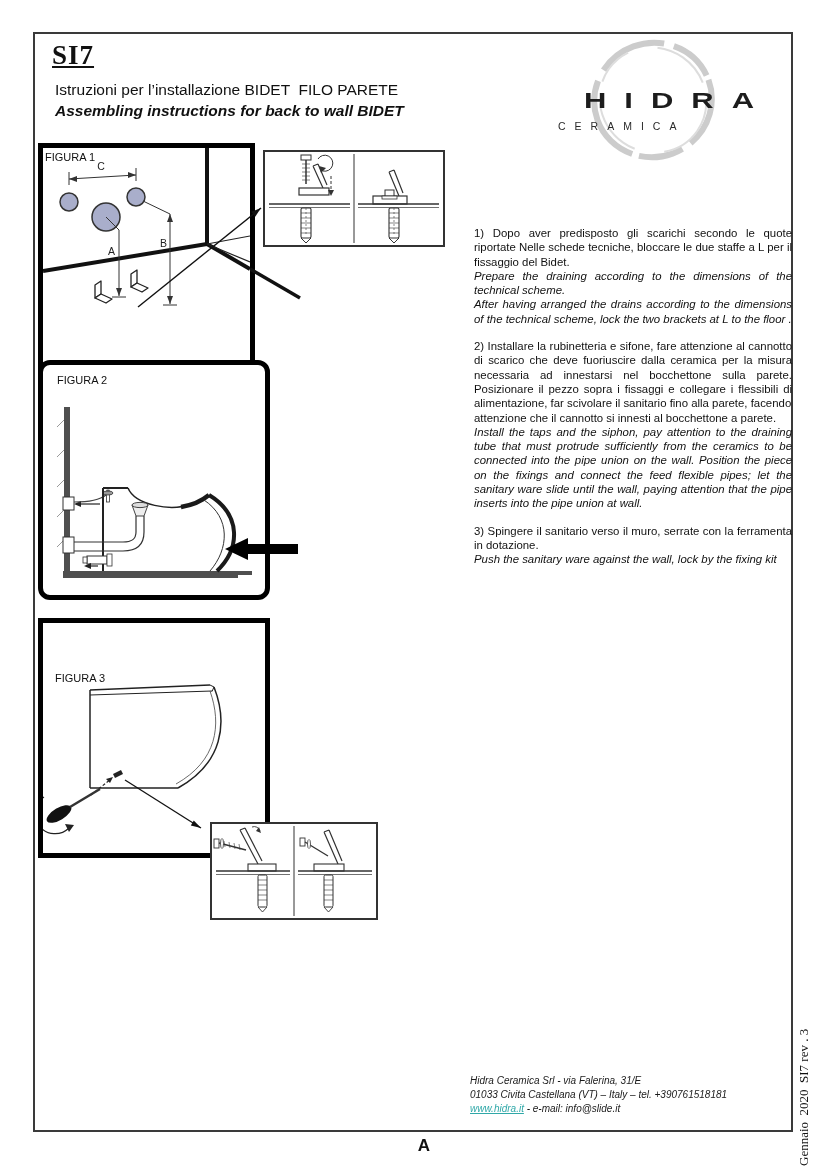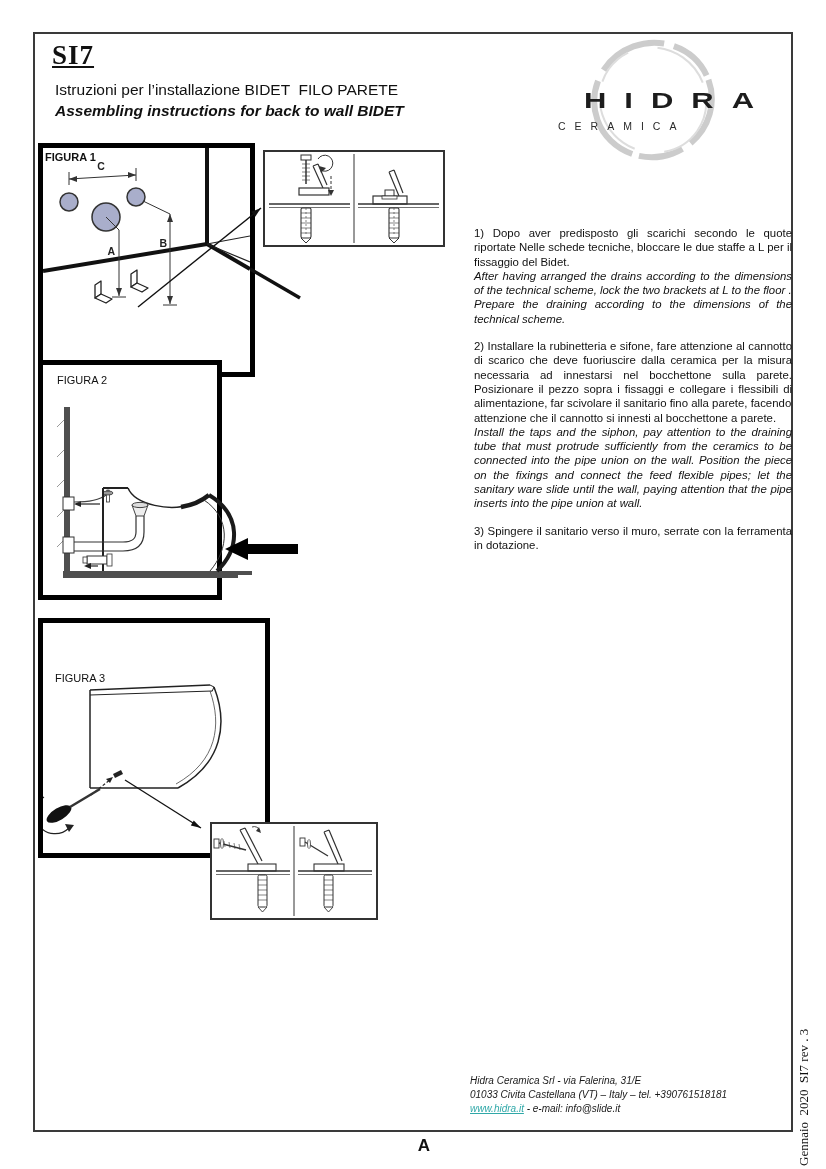--- a/index.html
+++ b/index.html
@@ -5,22 +5,22 @@
   html,body{margin:0;padding:0;width:826px;height:1169px;background:#fff;overflow:hidden;
     font-family:"Liberation Sans",sans-serif;color:#111;}
   .abs{position:absolute;}
   .page-frame{left:33px;top:32px;width:760px;height:1100px;border:2px solid #3a3a3a;box-sizing:border-box;background:#fff;}
   .doc-code{left:52px;top:40px;font-family:"Liberation Serif",serif;font-size:27px;font-weight:bold;text-decoration:underline;letter-spacing:1px;}
   .title-it{left:55px;top:81px;font-size:15.5px;font-weight:normal;white-space:pre;}
   .title-en{left:55px;top:102px;font-size:15.5px;font-weight:bold;font-style:italic;}
   .logo-brand{left:558px;top:88px;width:240px;text-align:center;font-size:31px;font-weight:bold;letter-spacing:18px;transform:scaleY(0.72);transform-origin:top center;color:#1c1c1c;}
   .logo-sub{left:558px;top:120px;width:240px;text-align:left;font-size:10.5px;letter-spacing:9px;color:#2a2a2a;}
   .figbox{border:5px solid #000;box-sizing:border-box;background:#fff;z-index:1;}
-  .fig1{left:38px;top:143px;width:217px;height:234px;font-weight:bold;}
-  .fig2{left:38px;top:360px;width:184px;height:240px;}
+  .fig1{left:38px;top:143px;width:217px;height:234px;}
+  .fig2{left:38px;top:360px;width:232px;height:240px;border-radius:12px;}
   .fig3{left:38px;top:618px;width:232px;height:240px;}
   .figlabel{position:absolute;font-size:11px;color:#111;z-index:2;background:transparent;}
   .inset{border:2px solid #333;box-sizing:border-box;background:#fff;z-index:4;}
   .inset1{left:263px;top:150px;width:182px;height:97px;}
   .inset3{left:210px;top:822px;width:168px;height:98px;}
   .overlay{z-index:5;pointer-events:none;}
   svg{display:block;}
   svg text{font-family:"Liberation Sans",sans-serif;font-size:10.5px;fill:#222;}
   .col{left:474px;top:226px;width:318px;font-size:11.4px;line-height:14.3px;}
   .col p{margin:0;text-align:justify;}
@@ -240,30 +240,31 @@
       <rect x="88" y="14" width="5" height="8" fill="#fff" stroke="#333" stroke-width="0.9"></rect>
       <path d="M93,18 L116,32" stroke="#333" stroke-width="1.3" fill="none"></path>
       <ellipse cx="97" cy="20" rx="1.5" ry="4.5" fill="#fff" stroke="#333" stroke-width="0.8"></ellipse>
     </g>
   </svg>
 </div>
 
 <div class="abs col">
   <div>
     <p class="it">1) Dopo aver predisposto gli scarichi secondo le quote riportate Nelle schede tecniche, bloccare le due staffe a L per il fissaggio del Bidet.</p>
+    <p class="en">Prepare the draining according to the dimensions of the technical scheme.</p>
     <p class="en">After having arranged the drains according to the dimensions of the technical scheme, lock the two brackets at L to the floor .</p>
-    <p class="en">Prepare the draining according to the dimensions of the technical scheme.</p>
   </div>
   <div class="step">
     <p class="it">2) Installare la rubinetteria e sifone, fare attenzione al cannotto di scarico che deve fuoriuscire dalla ceramica per la misura necessaria ad innestarsi nel bocchettone sulla parete. Posizionare il pezzo sopra i fissaggi e collegare i flessibili di alimentazione, far scivolare il sanitario fino alla parete, facendo</p>
     <p class="it">attenzione che il cannotto si innesti al bocchettone a parete.</p>
     <p class="en">Install the taps and the siphon, pay attention to the draining tube that must protrude sufficiently from the ceramics to be connected into the pipe union on the wall. Position the piece on the fixings and connect the feed flexible pipes; let the sanitary ware slide until the wall, paying attention that the pipe inserts into the pipe union at wall.</p>
   </div>
   <div class="step">
     <p class="it">3) Spingere il sanitario verso il muro, serrate con la ferramenta in dotazione.</p>
+    <p class="en">Push the sanitary ware against the wall, lock by the fixing kit</p>
   </div>
 </div>
 
 <div class="abs footer">
   <div>Hidra Ceramica Srl - via Falerina, 31/E</div>
   <div>01033 Civita Castellana (VT) – Italy – tel. +390761518181</div>
   <div><a href="#">www.hidra.it</a><span> - e-mail: info@slide.it</span></div>
 </div>
 
 <div class="abs side-note">Gennaio  2020  SI7 rev . 3</div>

